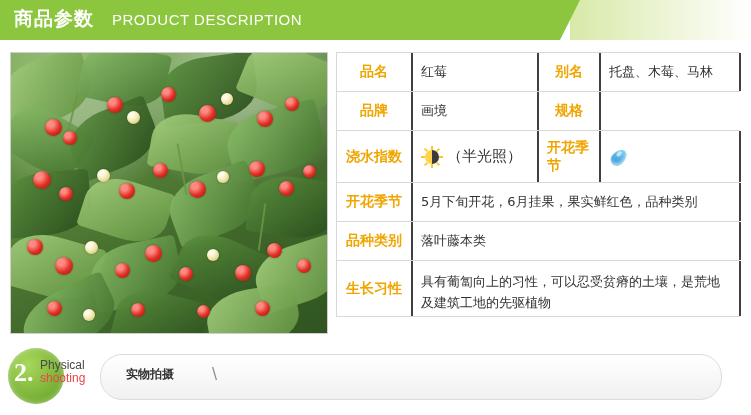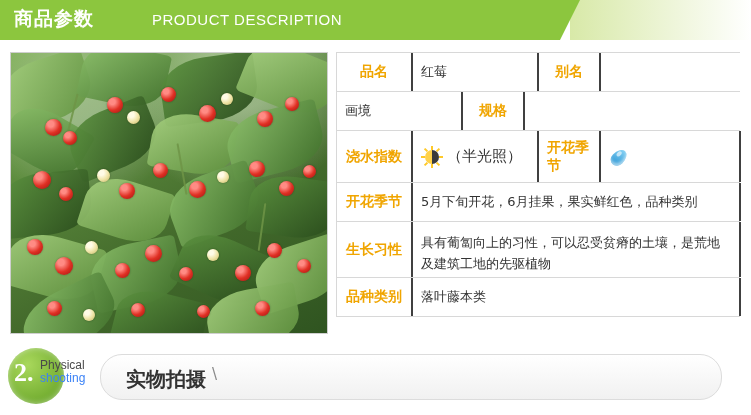--- a/index.html
+++ b/index.html
@@ -32,21 +32,20 @@
   .hdr-cn{
     position:absolute;left:14px;top:6px;
     font-size:19px;font-weight:bold;color:#ffffff;
     letter-spacing:1px;
     font-family:"DejaVu Sans","Liberation Sans",sans-serif;
   }
   .hdr-en{
     position:absolute;left:112px;top:11px;
     font-size:15px;color:#ffffff;letter-spacing:.5px;
     font-family:"Liberation Sans",sans-serif;
-    margin-left:40px;
   }
 
   
   .photo{
     position:absolute;left:10px;top:52px;width:316px;height:280px;
     border:1px solid #cfcfcf;
     overflow:hidden;
     background:#6f9a4e;
   }
   .photo-sky{
@@ -154,30 +153,30 @@
     position:absolute;left:14px;top:20px;
     font-size:26px;font-weight:bold;color:#ffffff;
     font-family:"Liberation Serif",serif;
   }
   .f-en1{
     position:absolute;left:40px;top:20px;
     font-size:12px;color:#4a4a4a;font-family:"Liberation Sans",sans-serif;
   }
   .f-en2{
     position:absolute;left:40px;top:33px;
-    font-size:12px;color:#3b82f6;font-family:"Liberation Sans",sans-serif;
+    font-size:12px;color:#ef4444;font-family:"Liberation Sans",sans-serif;
   }
   .pill{
     position:absolute;left:100px;top:16px;width:620px;height:44px;
     border:1px solid #dcdcdc;border-radius:22px;
     background:linear-gradient(to bottom,#ffffff,#f1f1f1);
   }
   .pill-cn{
     position:absolute;left:126px;top:28px;
-    font-size:20px;font-weight:bold;color:#333;
+    font-size:12px;font-weight:bold;color:#333;
   }
   .pill-sep{
     position:absolute;left:212px;top:27px;
     font-size:15px;color:#888;
   }
   .pill-en{
     position:absolute;left:230px;top:28px;
     font-size:15px;color:#555;font-family:"Liberation Sans",sans-serif;
   }
 </style>
@@ -253,23 +252,25 @@
   <div class="berry" style="left:186px;top:252px;width:13px;height:13px;"></div>
   <div class="berry" style="left:244px;top:248px;width:15px;height:15px;"></div>
 </div>
 
 <div class="table">
 
   <div class="row">
     <div class="cell lbl w-lbl">品名</div>
     <div class="cell w-val">红莓</div>
     <div class="cell lbl w-lbl2">别名</div>
+    <div class="cell w-val2">托盘、木莓、马林</div>
   </div>
 
   <div class="row">
+    <div class="cell lbl w-lbl">品牌</div>
     <div class="cell w-val">画境</div>
     <div class="cell lbl w-lbl2">规格</div>
   </div>
 
   <div class="row r-tall">
     <div class="cell lbl w-lbl stack">
       <span>浇水指数</span>
     </div>
     <div class="cell w-val">
       <span class="sun-wrap">
@@ -293,30 +294,30 @@
     <div class="cell w-val2 drop-wrap">
       <span class="drop"></span>
     </div>
   </div>
 
   <div class="row">
     <div class="cell lbl w-lbl">开花季节</div>
     <div class="cell w-full">5月下旬开花，6月挂果，果实鲜红色，品种类别</div>
   </div>
 
+  <div class="row">
+    <div class="cell lbl w-lbl">品种类别</div>
+    <div class="cell w-full">落叶藤本类</div>
+  </div>
+
   <div class="row r-tall2">
     <div class="cell lbl w-lbl">生长习性</div>
     <div class="cell w-full">
       <span class="two-line">具有葡匐向上的习性，可以忍受贫瘠的土壤，是荒地及建筑工地的先驱植物</span>
     </div>
-  </div>
-
-  <div class="row">
-    <div class="cell lbl w-lbl">品种类别</div>
-    <div class="cell w-full">落叶藤本类</div>
   </div>
 
 </div>
 
 <div class="footer">
   <div class="circle"></div>
   <div class="circle-num">2.</div>
   <div class="f-en1">Physical</div>
   <div class="f-en2">shooting</div>
   <div class="pill"></div>

